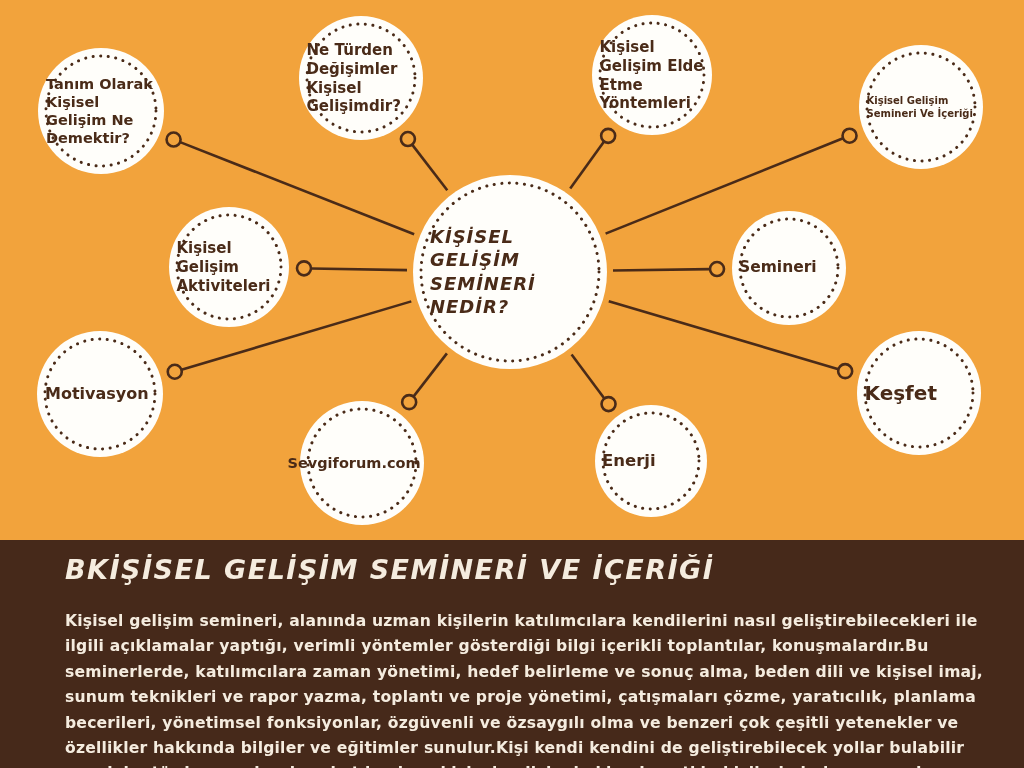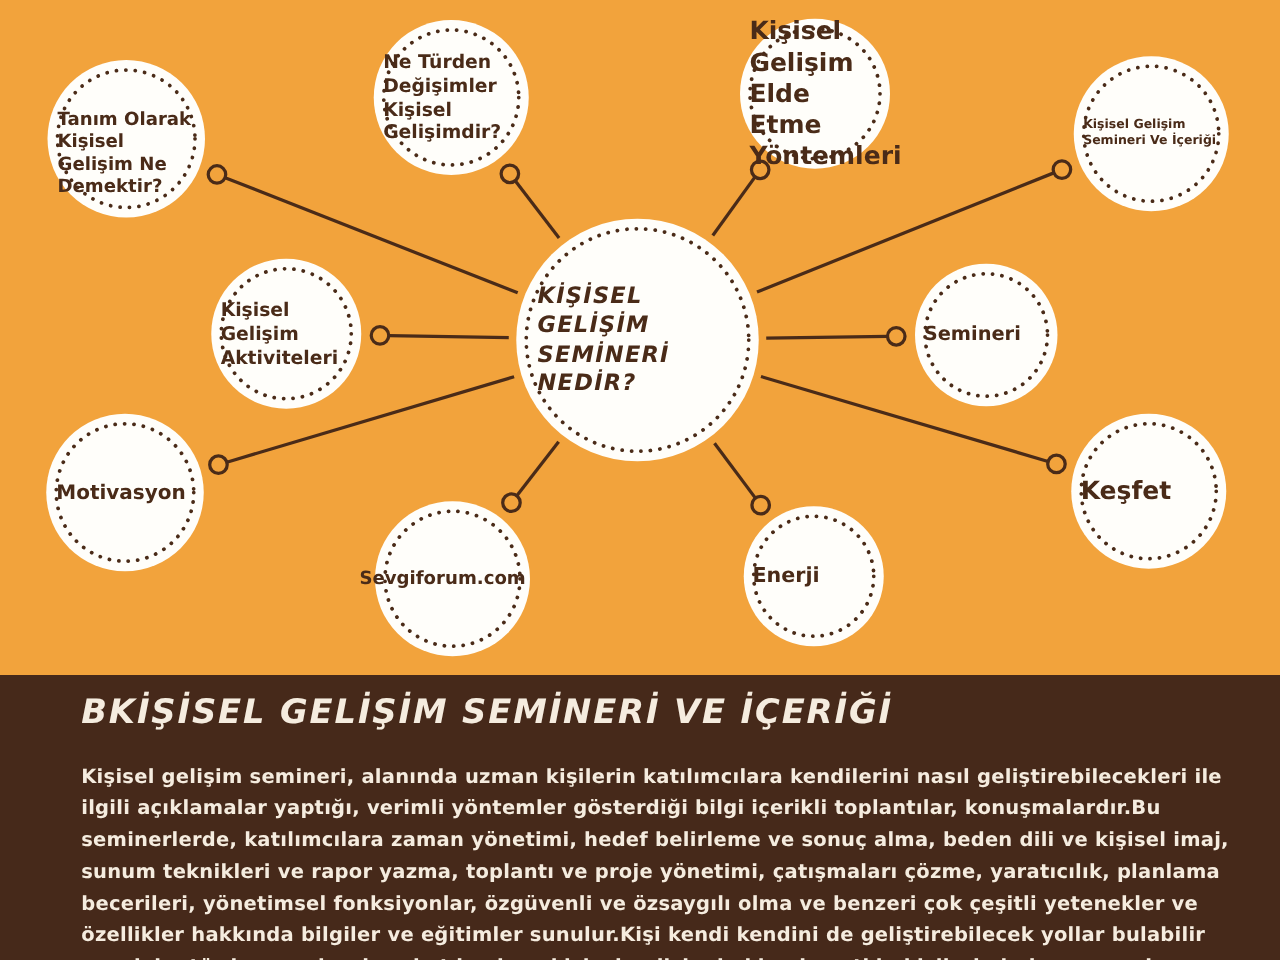--- a/index.html
+++ b/index.html
@@ -98,23 +98,23 @@
         <circle cx="100" cy="394" r="55" fill="none" stroke="#4A2B18" stroke-width="3" stroke-dasharray="0.1 7.5" stroke-linecap="round"></circle>
         <circle cx="362" cy="463" r="62" fill="#FFFEFA"></circle>
         <circle cx="362" cy="463" r="54" fill="none" stroke="#4A2B18" stroke-width="3" stroke-dasharray="0.1 7.5" stroke-linecap="round"></circle>
         <circle cx="651" cy="461" r="56" fill="#FFFEFA"></circle>
         <circle cx="651" cy="461" r="48" fill="none" stroke="#4A2B18" stroke-width="3" stroke-dasharray="0.1 7.5" stroke-linecap="round"></circle>
         <circle cx="919" cy="393" r="62" fill="#FFFEFA"></circle>
         <circle cx="919" cy="393" r="54" fill="none" stroke="#4A2B18" stroke-width="3" stroke-dasharray="0.1 7.5" stroke-linecap="round"></circle>
       </svg>
     <div id="node-layer">
         <div class="node-label center" style="left: 510px; top: 272px; width: 160px;">KİŞİSEL GELİŞİM SEMİNERİ NEDİR?</div>
-        <div class="node-label" style="left: 101px; top: 111px; width: 110px; font-size: 14.5px; margin-top: 12px;">Tanım Olarak Kişisel Gelişim Ne Demektir?</div>
+        <div class="node-label" style="left: 101px; top: 111px; width: 110px; font-size: 14.5px;">Tanım Olarak Kişisel Gelişim Ne Demektir?</div>
         <div class="node-label" style="left: 361px; top: 78px; width: 109px; font-size: 15px;">Ne Türden Değişimler Kişisel Gelişimdir?</div>
-        <div class="node-label" style="left: 652px; top: 75px; width: 105px; font-size: 20px;">Kişisel Gelişim Elde Etme Yöntemleri</div>
+        <div class="node-label" style="left: 652px; top: 75px; width: 105px; font-size: 15px;">Kişisel Gelişim Elde Etme Yöntemleri</div>
         <div class="node-label" style="left: 921px; top: 107px; width: 109px; font-size: 10px;">Kişisel Gelişim Semineri Ve İçeriği</div>
         <div class="node-label" style="left: 229px; top: 267px; width: 105px; font-size: 15px;">Kişisel Gelişim Aktiviteleri</div>
         <div class="node-label" style="left: 789px; top: 268px; width: 100px; font-size: 15.5px;">Semineri</div>
         <div class="node-label" style="left: 100px; top: 394px; width: 110px; font-size: 16px;">Motivasyon</div>
         <div class="node-label" style="left: 342px; top: 463px; width: 109px; font-size: 14.5px;">Sevgiforum.com</div>
         <div class="node-label" style="left: 651px; top: 461px; width: 98px; font-size: 16.5px;">Enerji</div>
         <div class="node-label" style="left: 919px; top: 393px; width: 109px; font-size: 20px;">Keşfet</div>
       </div>
   </div>
   <div class="footer">

